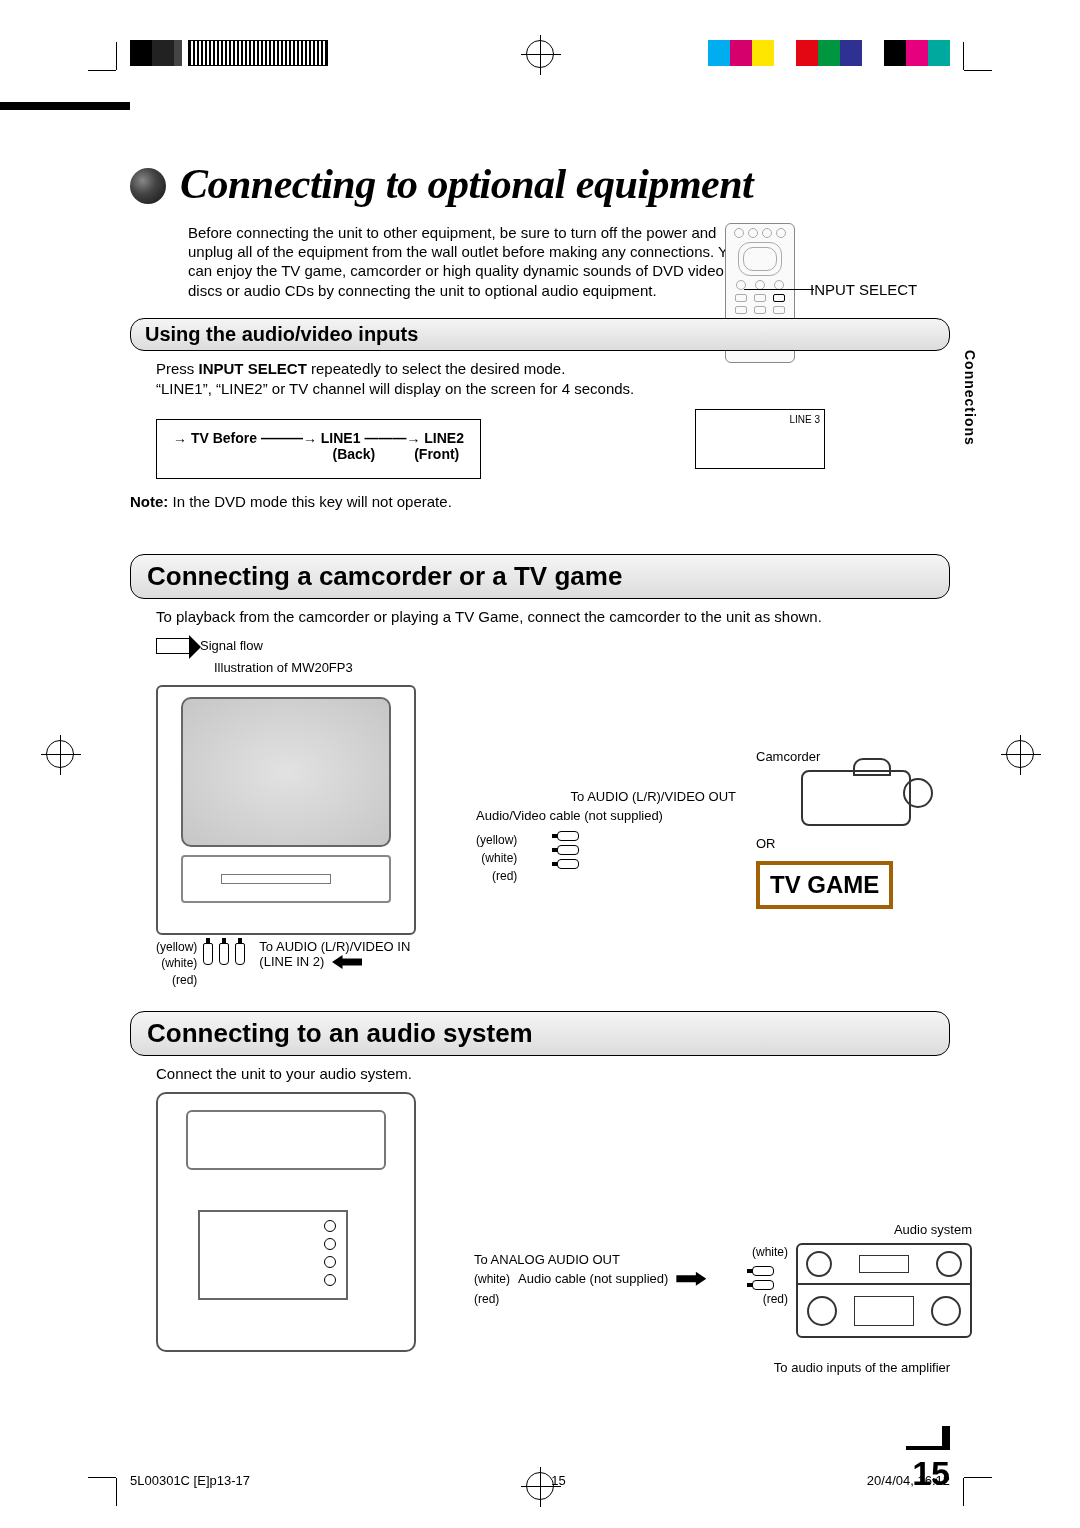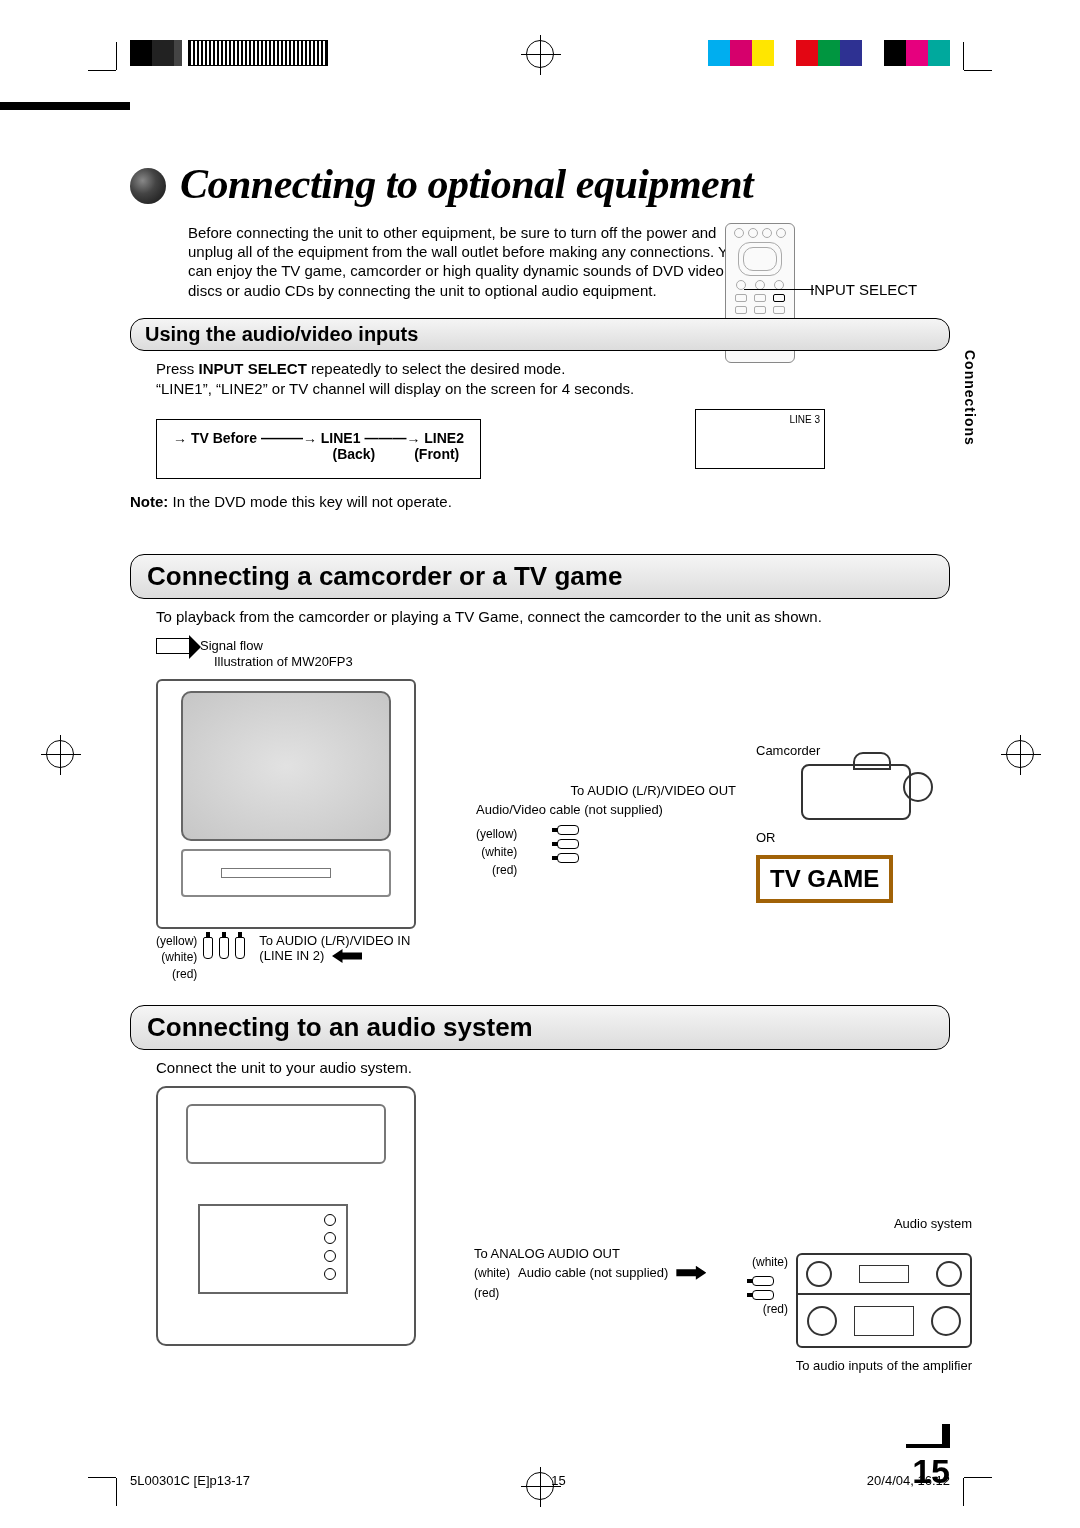--- a/index.html
+++ b/index.html
@@ -163,21 +163,21 @@
     writing-mode: vertical-rl;
     text-orientation: mixed;
     letter-spacing:1px;
   }
 
   
   .diag1 {
     margin: 10px 0 0 26px;
     position:relative;
   }
-  .signal-row { font-size:14px; display:flex; align-items:center; gap:10px; }
+  .signal-row { font-size:14px; display:flex; align-items:center; gap:10px; margin-bottom:6px;}
   .signal-arrow {
     display:inline-block; width:34px; height:16px; border:1px solid #000;
     background:#fff; position:relative;
   }
   .signal-arrow::after {
     content:""; position:absolute; right:-12px; top:-4px;
     border-left:12px solid #000; border-top:12px solid transparent; border-bottom:12px solid transparent;
   }
   .signal-arrow.open::after { border-left-color:#000; }
   .signal-arrow.open { border:1px solid #000; }
@@ -466,21 +466,21 @@
         <div style="padding-top:160px;font-size:13px;">
           <div style="margin-bottom:4px">To ANALOG AUDIO OUT</div>
           <div style="display:flex;align-items:center;gap:8px;">
             <span style="font-size:12px">(white)</span>
             <span>Audio cable (not supplied)</span>
             <span class="big-arrow"></span>
           </div>
           <div style="font-size:12px;margin-top:6px">(red)</div>
         </div>
         <div style="padding-top:130px;">
-          <div class="small-label" style="text-align:right;margin-bottom:22px">Audio system</div>
+          <div class="small-label" style="text-align:right;margin-bottom:6px">Audio system</div>
           <div style="display:flex;gap:8px;align-items:flex-start;">
             <div style="font-size:12px;line-height:1.6;text-align:right">
               <span>(white)</span>
               <div class="rca-set" style="margin:4px 0">
                   <span class="rca"></span>
                 </div>
               <div class="rca-set">
                   <span class="rca"></span>
                 </div>
               <span>(red)</span>
@@ -491,21 +491,21 @@
                   <span class="amp-disp"></span>
                   <span class="amp-knob"></span>
                 </div>
               <div class="amp-bot">
                   <span class="amp-sp"></span>
                   <span class="amp-deck"></span>
                   <span class="amp-sp"></span>
                 </div>
             </div>
           </div>
-          <div class="small-label" style="text-align:right;margin-top:10px">To audio inputs of the amplifier</div>
+          <div class="small-label" style="text-align:center;margin-top:22px">To audio inputs of the amplifier</div>
         </div>
       </div>
     </div>
 
     <div class="pagefoot-num">15</div>
   </div>
 
   <div class="footer-meta">
     <span>5L00301C [E]p13-17</span>
     <span>15</span>

